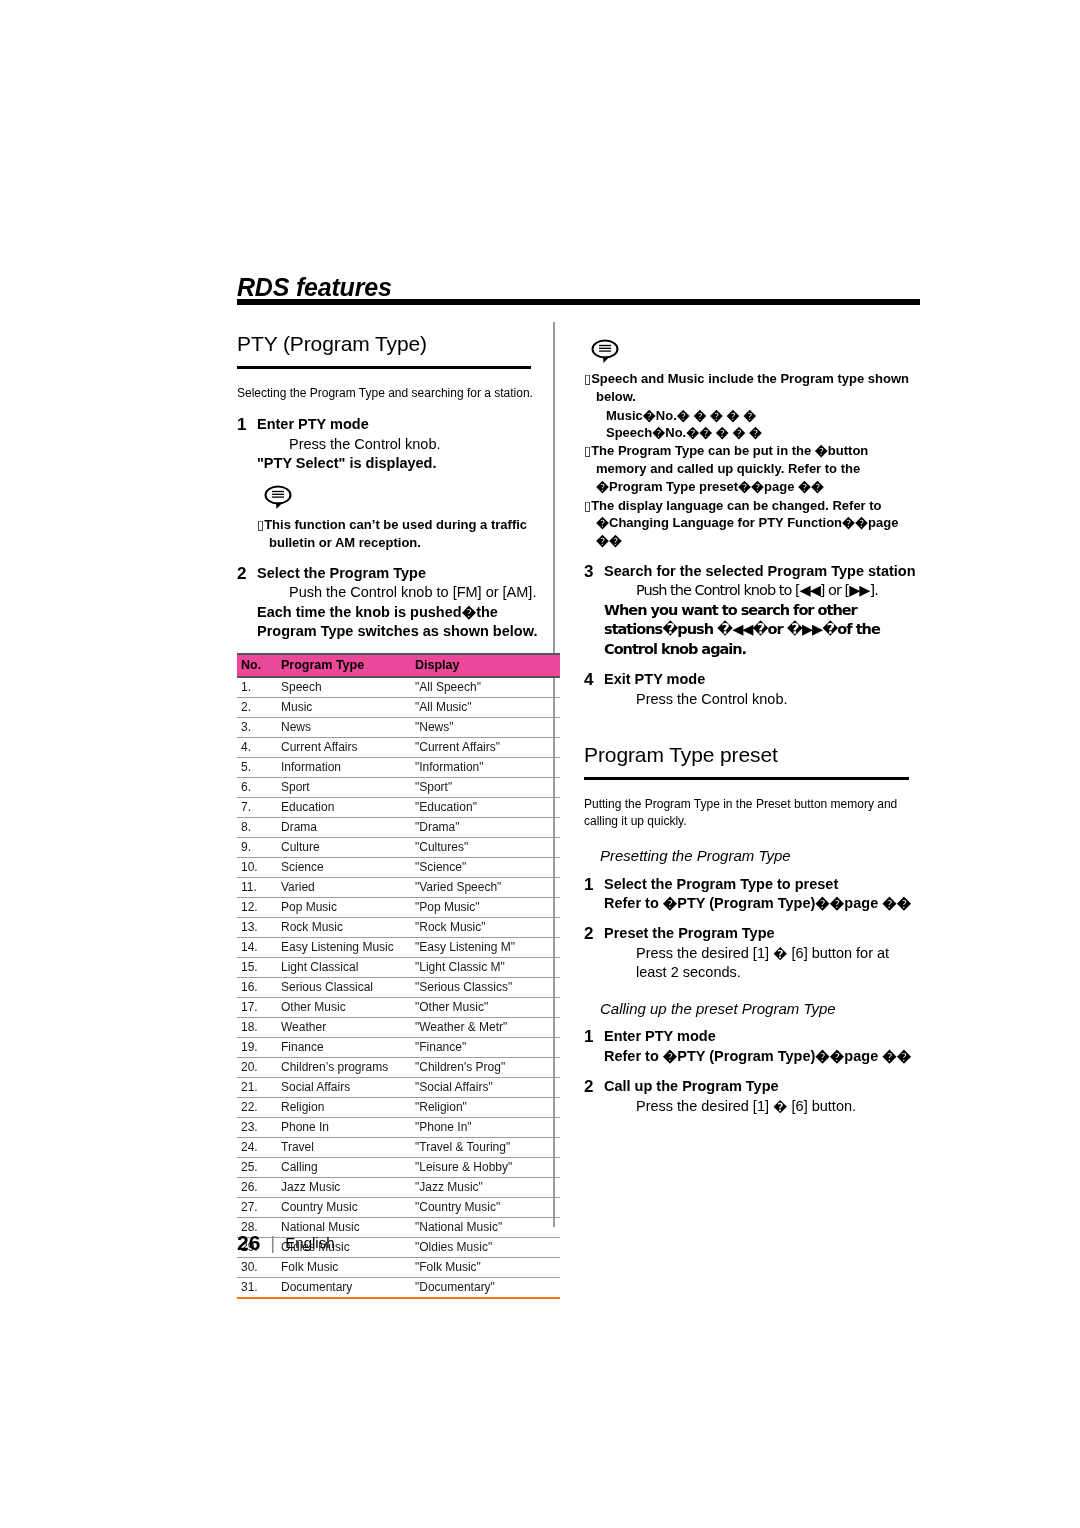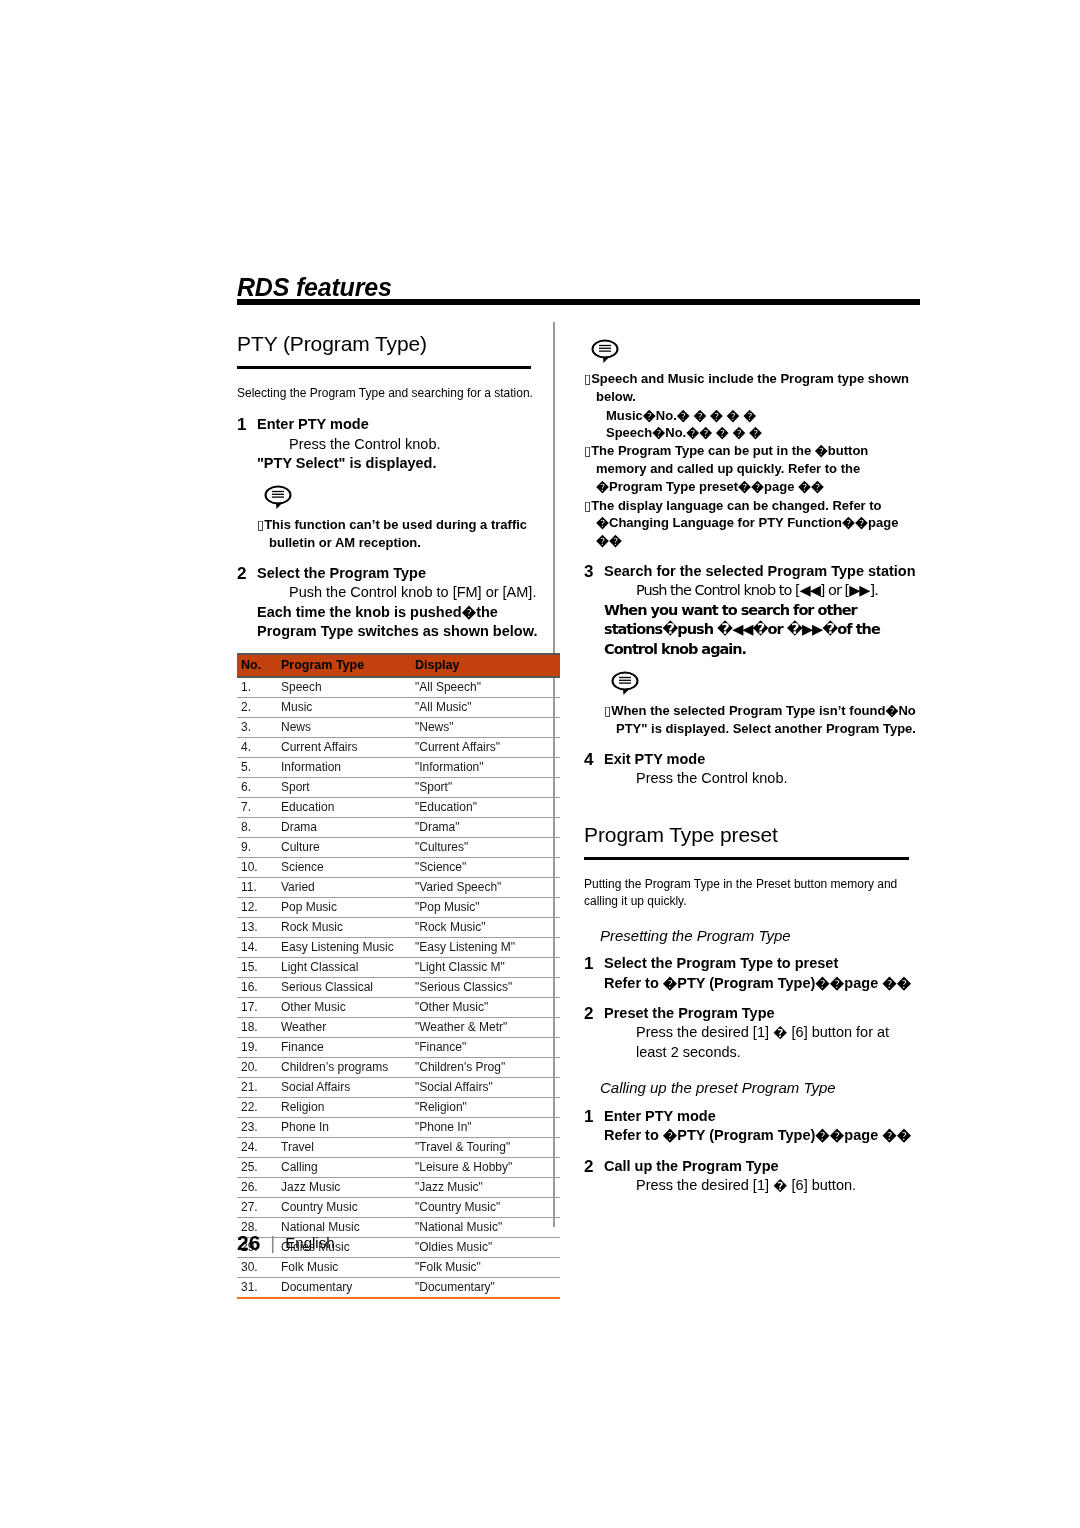--- a/index.html
+++ b/index.html
@@ -149,21 +149,21 @@
   }
 
   
   .pty-table {
     border-collapse: collapse;
     width: 305px;
     margin-top: 4px;
     table-layout: fixed;
   }
   .pty-table thead th {
-    background: #c2410c;
+    background: #ec4899;
     font-size: 12.5px;
     font-weight: bold;
     text-align: left;
     padding: 3px 2px 3px 4px;
     border-top: 2px solid #555;
     border-bottom: 2px solid #555;
     line-height: 1.2;
   }
   .pty-table tbody td {
     font-size: 12px;
@@ -440,32 +440,20 @@
       <div class="note-item"><span class="tofu">▯</span><span>The display language can be changed. Refer to �Changing Language for PTY Function��page ��</span></div>
     </div>
 
     <div class="step">
       <span class="step-num">3</span>
       <div class="step-title">Search for the selected Program Type station</div>
       <div class="step-line arrow-ico">Push the Control knob to [◀◀] or [▶▶].</div>
       <div class="step-line-bold arrow-ico">When you want to search for other stations�push �◀◀�or �▶▶�of the Control knob again.</div>
     </div>
 
-    <div class="note-block" style="padding-left:20px;">
-      <span class="note-icon">
-        <svg width="30" height="26" viewBox="0 0 30 26">
-          <ellipse cx="14" cy="11" rx="12.5" ry="8.5" fill="none" stroke="#000" stroke-width="2"></ellipse>
-          <path d="M 12 19 L 12.5 25 L 19 18.2 Z" fill="#000"></path>
-          <line x1="8" y1="7.5" x2="20" y2="7.5" stroke="#000" stroke-width="1.3"></line>
-          <line x1="8" y1="10.3" x2="20" y2="10.3" stroke="#000" stroke-width="1.3"></line>
-          <line x1="8" y1="13.1" x2="20" y2="13.1" stroke="#000" stroke-width="1.3"></line>
-        </svg>
-      </span>
-      <div class="note-item"><span class="tofu">▯</span><span>When the selected Program Type isn’t found�No PTY" is displayed. Select another Program Type.</span></div>
-    </div>
 
     <div class="step" style="margin-bottom:34px;">
       <span class="step-num">4</span>
       <div class="step-title">Exit PTY mode</div>
       <div class="step-line">Press the Control knob.</div>
     </div>
 
     <div class="section-head">Program Type preset</div>
     <div class="section-head-rule sr-right"></div>
 

